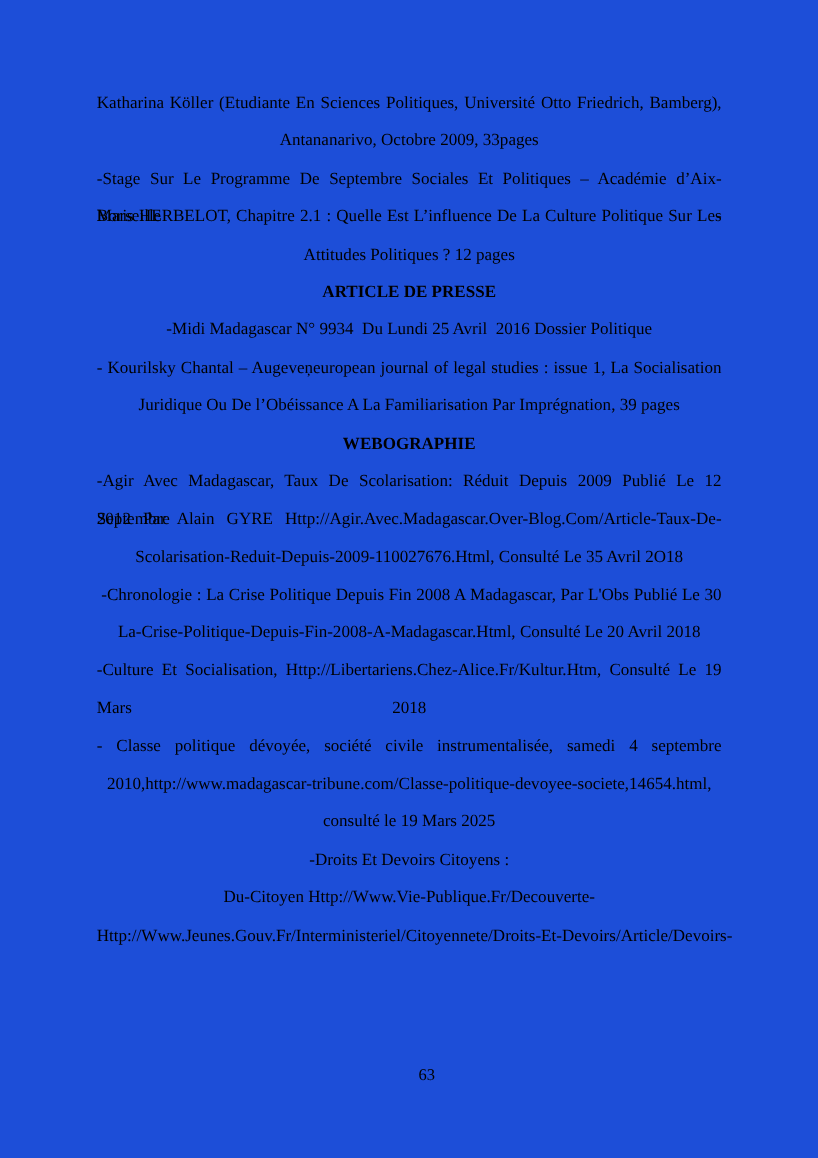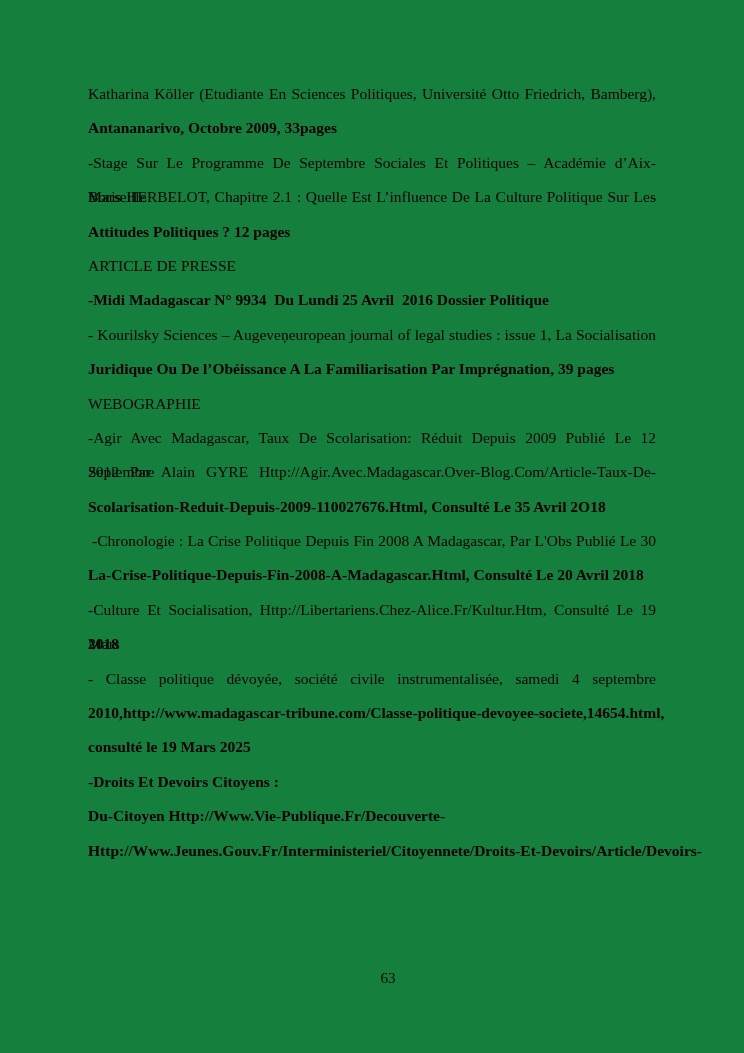--- a/index.html
+++ b/index.html
@@ -4,21 +4,21 @@
 <style>
   html, body {
     margin: 0;
     padding: 0;
     background: #ffffff;
   }
   .page {
     position: relative;
     width: 744px;
     height: 1053px;
-    background: #15803d;
+    background: #1d4ed8;
     overflow: hidden;
     font-family: "Liberation Serif", "DejaVu Serif", serif;
     color: #000000;
   }
   .doc-body {
     position: absolute;
     left: 88px;
     top: 77px;
     width: 568px;
   }
@@ -29,27 +29,26 @@
     color: #000000;
   }
   
   .j {
     text-align: justify;
     text-align-last: justify;
   }
   
   .l {
     white-space: pre;
-    text-align: left;
-    font-weight: bold;
+    text-align: center;
   }
   
   .h {
-    font-weight: normal;
-    text-align: left;
+    font-weight: bold;
+    text-align: center;
     white-space: pre;
   }
   .indent {
     text-indent: 4px;
   }
   .page-number {
     position: absolute;
     left: 0;
     top: 971px;
     width: 736px;
@@ -65,21 +64,21 @@
 
 <div class="page">
   <div class="doc-body">
     <div class="line j">Katharina Köller (Etudiante En Sciences Politiques, Université Otto Friedrich, Bamberg),</div>
     <div class="line l">Antananarivo, Octobre 2009, 33pages</div>
     <div class="line j">-Stage Sur Le Programme De Septembre Sociales Et Politiques – Académie d’Aix-Marseille -</div>
     <div class="line j">Boris HERBELOT, Chapitre 2.1 : Quelle Est L’influence De La Culture Politique Sur Les</div>
     <div class="line l">Attitudes Politiques ? 12 pages</div>
     <div class="line h">ARTICLE DE PRESSE</div>
     <div class="line l">-Midi Madagascar N° 9934  Du Lundi 25 Avril  2016 Dossier Politique</div>
-    <div class="line j">- Kourilsky Sciences – Augeveņeuropean journal of legal studies : issue 1, La Socialisation</div>
+    <div class="line j">- Kourilsky Chantal – Augeveņeuropean journal of legal studies : issue 1, La Socialisation</div>
     <div class="line l">Juridique Ou De l’Obéissance A La Familiarisation Par Imprégnation, 39 pages</div>
     <div class="line h">WEBOGRAPHIE</div>
     <div class="line j">-Agir Avec Madagascar, Taux De Scolarisation: Réduit Depuis 2009 Publié Le 12 Septembre</div>
     <div class="line j">2012 Par Alain GYRE Http://Agir.Avec.Madagascar.Over-Blog.Com/Article-Taux-De-</div>
     <div class="line l">Scolarisation-Reduit-Depuis-2009-110027676.Html, Consulté Le 35 Avril 2O18</div>
     <div class="line j indent">-Chronologie : La Crise Politique Depuis Fin 2008 A Madagascar, Par L'Obs Publié Le 30</div>
     <div class="line l">La-Crise-Politique-Depuis-Fin-2008-A-Madagascar.Html, Consulté Le 20 Avril 2018</div>
     <div class="line j">-Culture Et Socialisation, Http://Libertariens.Chez-Alice.Fr/Kultur.Htm, Consulté Le 19 Mars</div>
     <div class="line l">2018</div>
     <div class="line j">- Classe politique dévoyée, société civile instrumentalisée, samedi 4 septembre</div>

